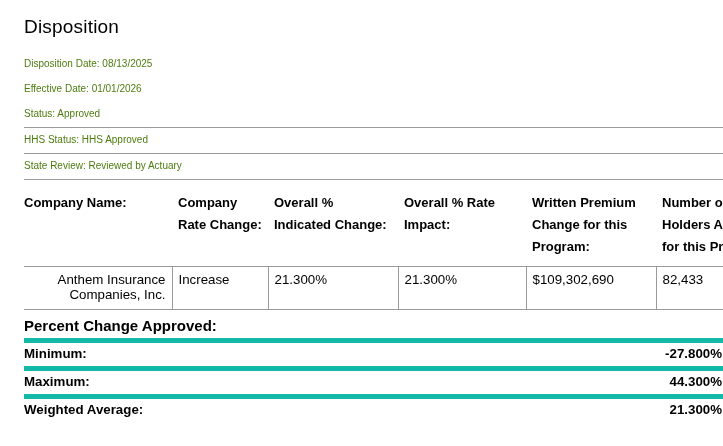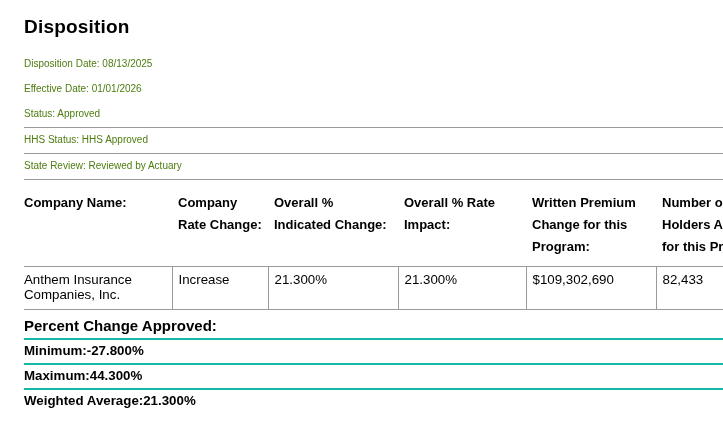--- a/index.html
+++ b/index.html
@@ -16,21 +16,21 @@
   }
   .page {
     position: relative;
     width: 723px;
     height: 446px;
     box-sizing: border-box;
     padding: 0 0 0 24px;
   }
   .title {
     font-size: 19px;
-    font-weight: bold;
+    font-weight: normal;
     letter-spacing: 0.2px;
     margin: 14px 0 0 0;
     padding: 0;
     line-height: 26px;
   }
   .meta-list {
     margin-top: 12px;
   }
   .meta-row {
     font-size: 10px;
@@ -72,20 +72,21 @@
   .rate-table td {
     font-size: 13.3px;
     line-height: 15px;
     vertical-align: top;
     padding: 5px 6px 7px 6px;
     border-right: 1px solid #9a9a9a;
     border-bottom: 1px solid #9a9a9a;
   }
   .rate-table td.first {
     padding-left: 0;
+    text-align: right;
   }
   .rate-table td.last {
     border-right: none;
   }
   .col-1 { width: 148px; }
   .col-2 { width: 96px; }
   .col-3 { width: 130px; }
   .col-4 { width: 128px; }
   .col-5 { width: 130px; }
   .col-6 { width: 128px; }
@@ -96,26 +97,27 @@
     margin-top: 6px;
   }
   .pct-heading {
     font-size: 15px;
     font-weight: bold;
     line-height: 16px;
     padding: 2px 0 4px 0;
   }
   .pct-row {
     display: flex;
+    justify-content: space-between;
     align-items: baseline;
     font-size: 13.3px;
     font-weight: bold;
     line-height: 16px;
     padding: 3px 0 4px 0;
-    border-top: 2px solid #14b8a6;
+    border-top: 5px solid #14b8a6;
   }
   .pct-row .label {
     text-align: left;
   }
   .pct-row .value {
     text-align: right;
     padding-right: 1px;
   }
 </style>
 </head>

